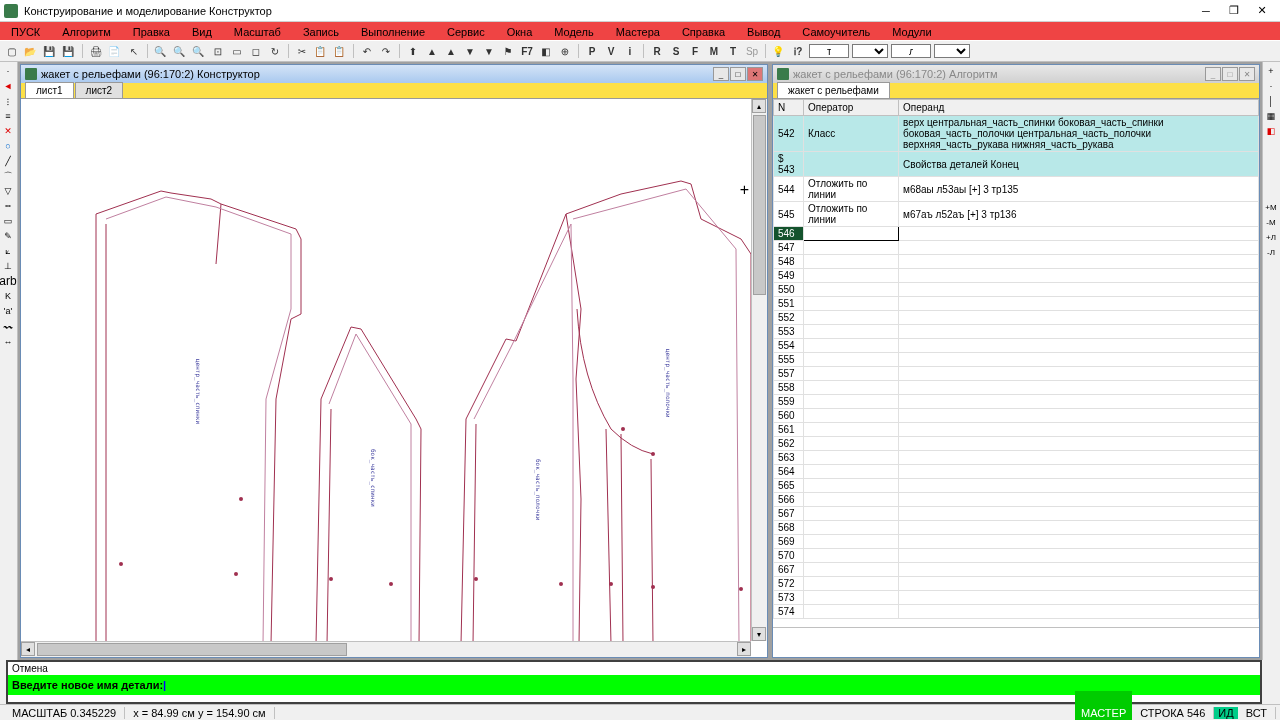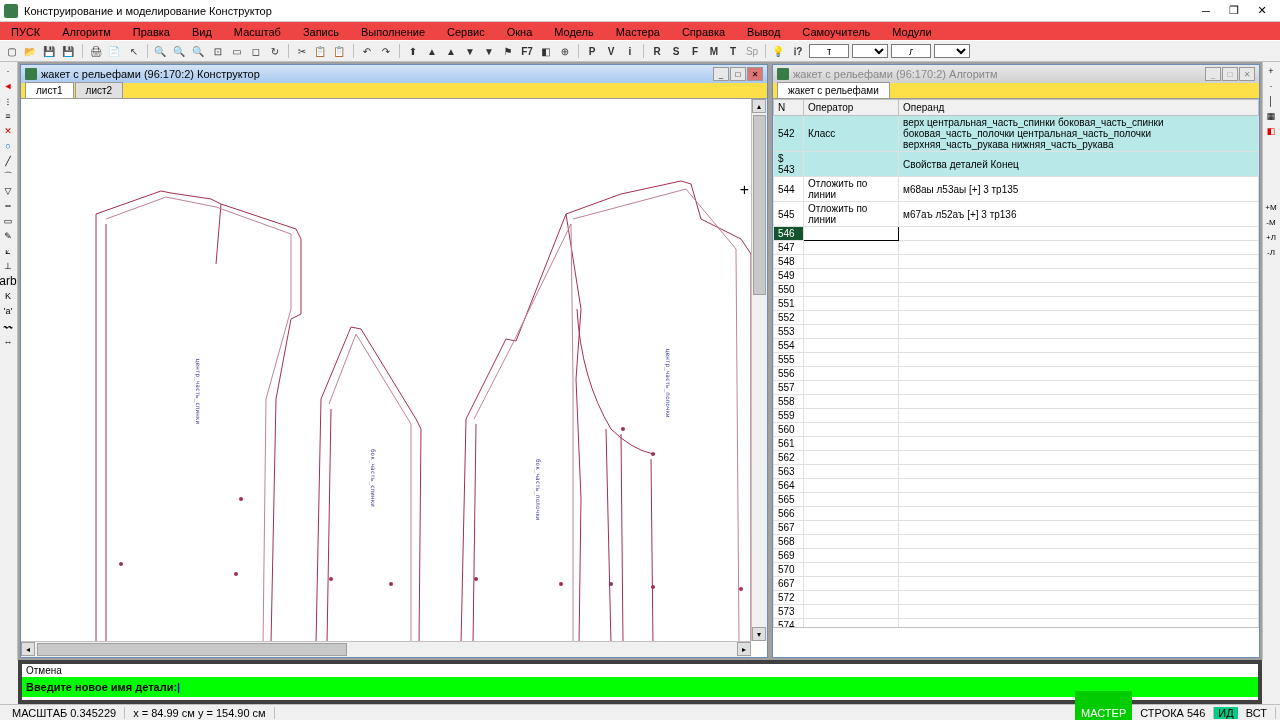--- a/index.html
+++ b/index.html
@@ -46,21 +46,21 @@
 .algo-table{flex:1;overflow:auto;background:#fff;position:relative}
 .atable{width:100%;border-collapse:collapse}
 .atable th{background:#f0f0f0;border:1px solid #c0c0c0;padding:2px 4px;text-align:left;font-weight:normal;font-size:10px;position:sticky;top:0}
 .atable td{border:1px solid #e0e0e0;padding:1px 4px;font-size:10px;height:14px}
 .atable tr.highlight-cyan{background:#b8e8e8}
 .atable tr.highlight-red td:first-child{background:#14532d;color:#fff}
 .atable tr.highlight-red td:nth-child(2){background:#fff;border:1px solid #000}
 .col-n{width:30px}
 .col-op{width:95px}
 .algo-input{height:30px;background:#fff;border-top:1px solid #c0c0c0}
-.bottom-panel{position:absolute;left:18px;right:18px;bottom:16px;height:44px;background:#fff;border:4px solid #404040}
+.bottom-panel{position:absolute;left:6px;right:18px;bottom:16px;height:44px;background:#fff;border:2px solid #404040}
 .bp-line{padding:1px 4px;font-size:10px}
 .bp-prompt{background:#0f0;padding:4px 4px;font-size:11px;font-weight:bold;color:#000}
 .bp-prompt .cursor{color:#00f}
 .statusbar{position:absolute;left:0;right:0;bottom:0;height:16px;background:#f0f0f0;border-top:1px solid #c0c0c0;display:flex;align-items:center;padding:0 4px;font-size:10px}
 .statusbar .cell{padding:0 8px;border-right:1px solid #c0c0c0}
 .statusbar .spacer{flex:1}
 .statusbar .green{background:#0c0;color:#fff;padding:16px 6px}
 .statusbar .end{background:#0c8;padding:0 4px}
 .pattern-label{font-size:6px;fill:#4040a0;font-family:monospace}
 </style>
@@ -327,25 +327,20 @@
                   <td>554</td>
                   <td></td>
                   <td></td>
                 </tr>
                 <tr>
                   <td>555</td>
                   <td></td>
                   <td></td>
                 </tr>
                 <tr>
-                  <td>556</td>
-                  <td></td>
-                  <td></td>
-                </tr>
-                <tr>
                   <td>557</td>
                   <td></td>
                   <td></td>
                 </tr>
                 <tr>
                   <td>558</td>
                   <td></td>
                   <td></td>
                 </tr>
                 <tr>

